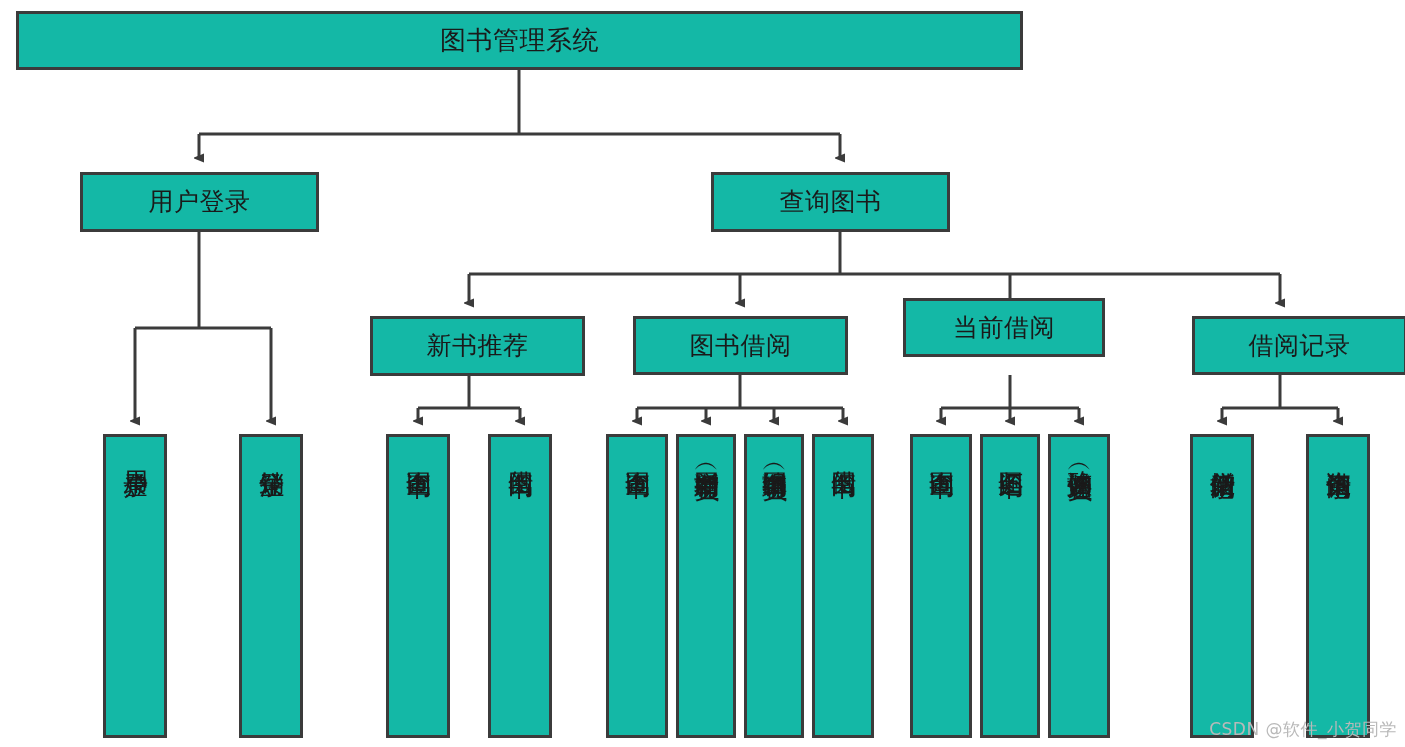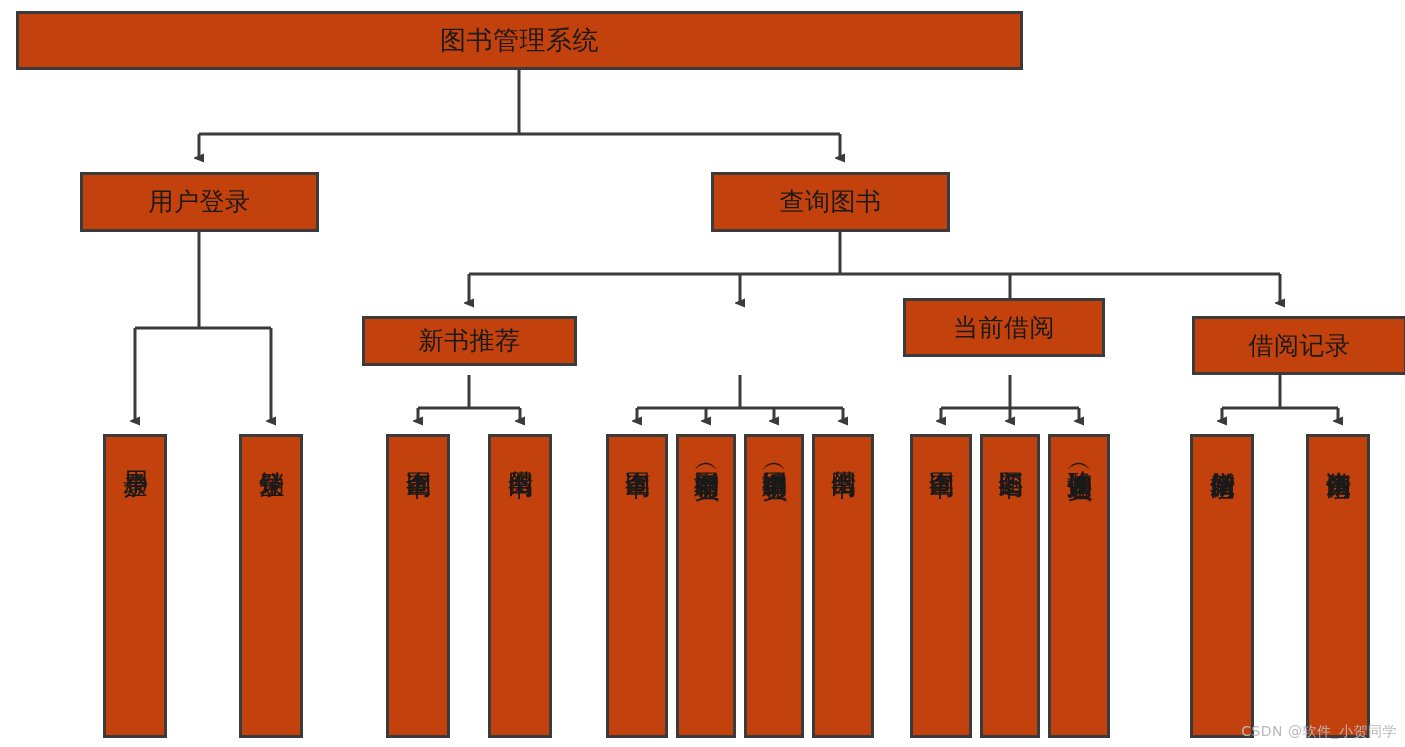--- a/index.html
+++ b/index.html
@@ -22,21 +22,21 @@
     position: absolute;
     left: 0;
     top: 0;
     width: 1405px;
     height: 747px;
     pointer-events: none;
   }
   .node {
     position: absolute;
     box-sizing: border-box;
-    background: #c2410c;
+    background: #14b8a6;
     border: 3px solid #3b3b3b;
     display: flex;
     align-items: center;
     justify-content: center;
     color: #1a1a1a;
   }
   .node.horiz {
     font-size: 25px;
     line-height: 1.2;
     letter-spacing: 0.5px;
@@ -55,21 +55,21 @@
     white-space: nowrap;
     color: #1a1a1a;
   }
   .node.root {
     font-size: 26px;
   }
   #watermark {
     position: absolute;
     right: 8px;
     bottom: 6px;
-    font-size: 14px;
+    font-size: 17px;
     color: #b9b9b9;
     letter-spacing: 0.5px;
     white-space: nowrap;
     user-select: none;
   }
 </style>
 </head>
 <body>
 
 <div id="diagram-root">
@@ -130,22 +130,25 @@
     <span>图书管理系统</span>
   </div>
 
   <div class="node horiz" style="left:80px; top:172px; width:239px; height:60px;">
     <span>用户登录</span>
   </div>
   <div class="node horiz" style="left:711px; top:172px; width:239px; height:60px;">
     <span>查询图书</span>
   </div>
 
-  <div class="node horiz" style="left:362px; top:316px; width:215px; height:50px;">
+  <div class="node horiz" style="left:370px; top:316px; width:215px; height:60px;">
     <span>新书推荐</span>
+  </div>
+  <div class="node horiz" style="left:633px; top:316px; width:215px; height:59px;">
+    <span>图书借阅</span>
   </div>
   <div class="node horiz" style="left:903px; top:298px; width:202px; height:59px;">
     <span>当前借阅</span>
   </div>
   <div class="node horiz" style="left:1172px; top:316px; width:215px; height:59px;margin-left:20px;">
     <span>借阅记录</span>
   </div>
 
   <div class="node vert" style="left:103px; top:434px; width:64px; height:304px;">
     <span class="vtext">用户登录</span>

